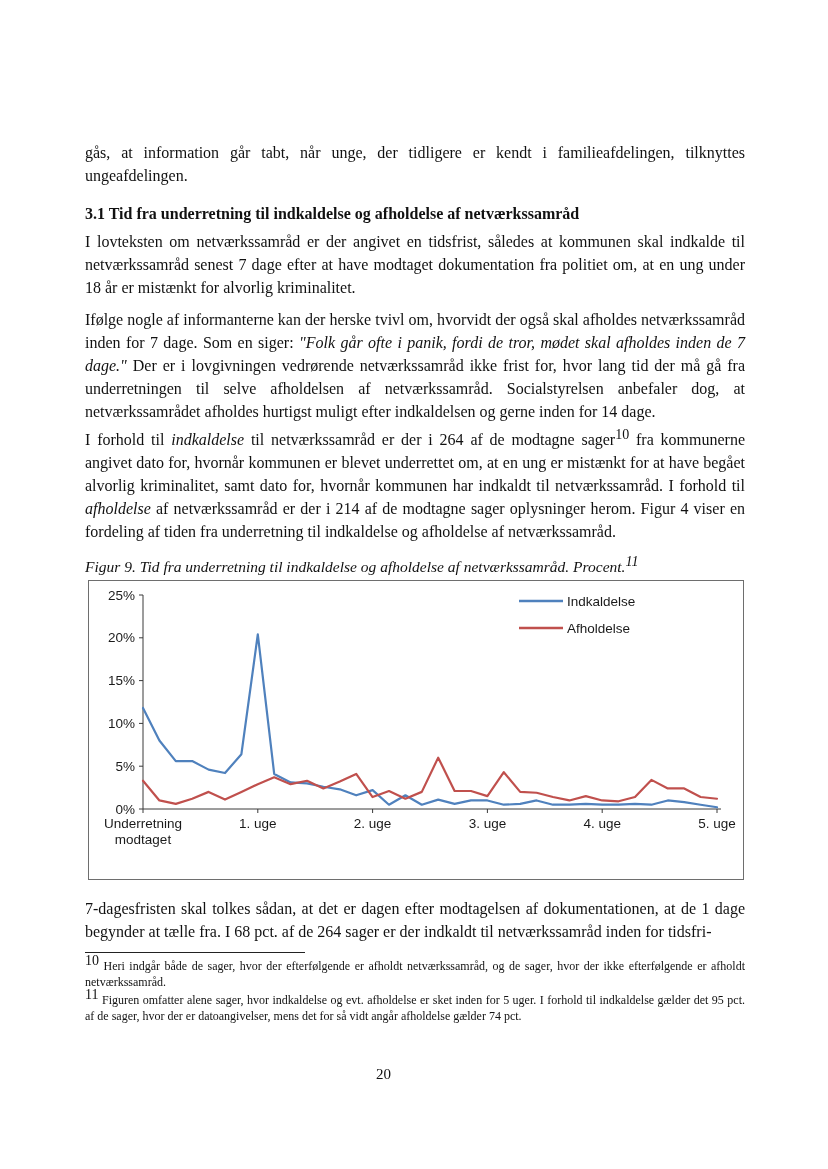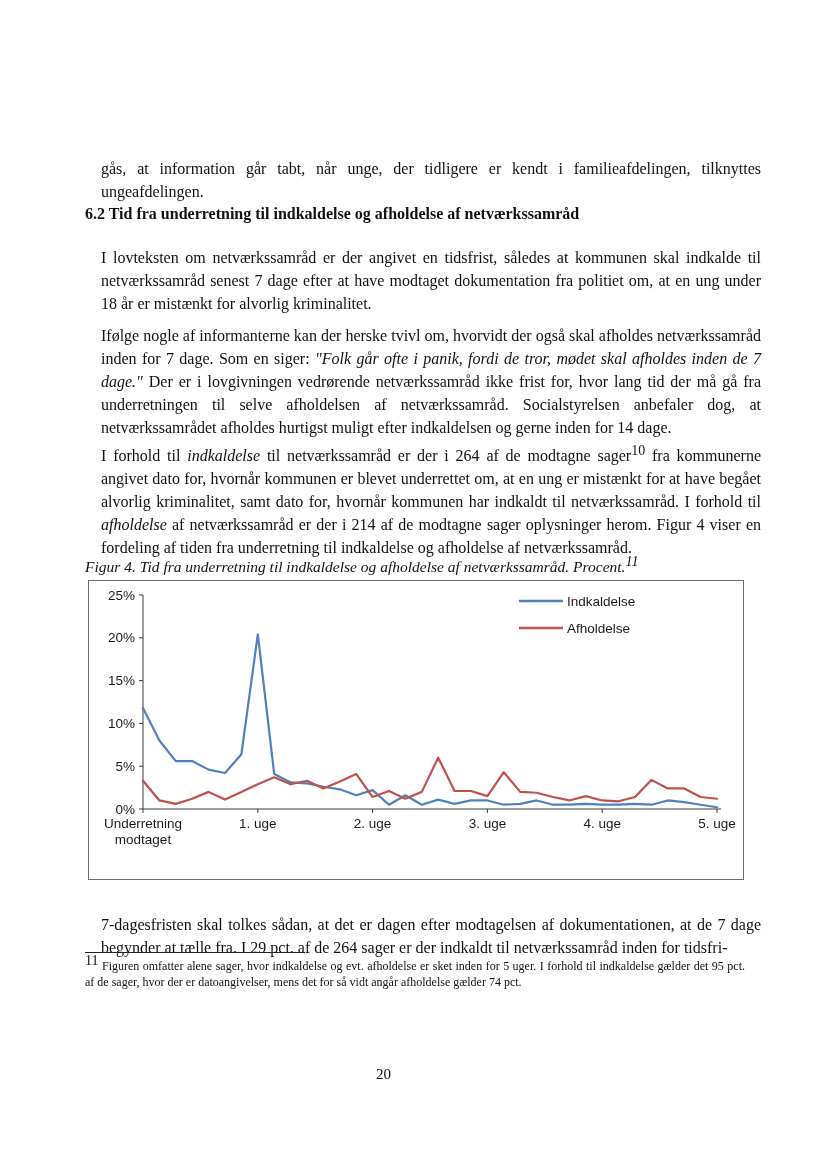--- a/index.html
+++ b/index.html
@@ -6,21 +6,21 @@
   html, body { margin: 0; padding: 0; }
   body {
     width: 828px; height: 1169px;
     background: #ffffff;
     position: relative;
     font-family: "Liberation Serif", serif;
     color: #111;
     overflow: hidden;
   }
   .blk { position: absolute; left: 85px; width: 660px; }
-  .body-text { font-size: 16px; line-height: 23px; text-align: justify; margin: 16px; }
+  .body-text { font-size: 16px; line-height: 23px; text-align: justify; margin: 0; }
   .heading { font-size: 16px; line-height: 23px; font-weight: bold; margin: 0; }
   .caption { font-size: 15.5px; line-height: 22px; font-style: italic; margin: 0; }
   sup { font-size: 14px; line-height: 0; vertical-align: super; }
   .figure-box {
     position: absolute; left: 88px; top: 580px;
     width: 656px; height: 300px;
     border: 1px solid #6e6e6e; background: #ffffff;
   }
   .footnotes { position: absolute; left: 85px; top: 952px; width: 660px; }
   .fn-rule { width: 220px; border-top: 1.5px solid #222; margin-bottom: 6px; }
@@ -28,34 +28,34 @@
   .page-number { position: absolute; left: 0; top: 1066px; width: 767px; text-align: center; font-size: 15px; }
   svg text { font-family: "Liberation Sans", sans-serif; fill: #1a1a1a; }
 </style>
 </head>
 <body>
 
 <div>
 
   <p class="blk body-text" style="top:141px">gås, at information går tabt, når unge, der tidligere er kendt i familieafdelingen, tilknyttes ungeafdelingen.</p>
 
-  <h2 class="blk heading" style="top:202px">6.2 Tid fra underretning til indkaldelse og afholdelse af netværkssamråd</h2>
+  <h2 class="blk heading" style="top:202px">3.1 Tid fra underretning til indkaldelse og afholdelse af netværkssamråd</h2>
 
   <p class="blk body-text" style="top:230px">I lovteksten om netværkssamråd er der angivet en tidsfrist, således at kommunen skal indkalde til netværkssamråd senest 7 dage efter at have modtaget dokumentation fra politiet om, at en ung under 18 år er mistænkt for alvorlig kriminalitet.</p>
 
   <p class="blk body-text" style="top:308px">
     <span>Ifølge nogle af informanterne kan der herske tvivl om, hvorvidt der også skal afholdes netværkssamråd inden for 7 dage. Som en siger: </span><i>"Folk går ofte i panik, fordi de tror, mødet skal afholdes inden de 7 dage."</i><span> Der er i lovgivningen vedrørende netværkssamråd ikke frist for, hvor lang tid der må gå fra underretningen til selve afholdelsen af netværkssamråd. Socialstyrelsen anbefaler dog, at netværkssamrådet afholdes hurtigst muligt efter indkaldelsen og gerne inden for 14 dage.</span>
   </p>
 
   <p class="blk body-text" style="top:428px">
     <span>I forhold til </span><i>indkaldelse</i><span> til netværkssamråd er der i 264 af de modtagne sager</span><sup>10</sup><span> fra kommunerne angivet dato for, hvornår kommunen er blevet underrettet om, at en ung er mistænkt for at have begået alvorlig kriminalitet, samt dato for, hvornår kommunen har indkaldt til netværkssamråd. I forhold til </span><i>afholdelse</i><span> af netværkssamråd er der i 214 af de modtagne sager oplysninger herom. Figur 4 viser en fordeling af tiden fra underretning til indkaldelse og afholdelse af netværkssamråd.</span>
   </p>
 
   <p class="blk caption" style="top:556px">
-    <span>Figur 4. Tid fra underretning til indkaldelse og afholdelse af netværkssamråd. Procent.</span><sup>11</sup>
+    <span>Figur 9. Tid fra underretning til indkaldelse og afholdelse af netværkssamråd. Procent.</span><sup>11</sup>
   </p>
 
   <div class="figure-box">
     <svg id="chart-svg" width="654" height="298" viewBox="0 0 654 298">
         <line x1="54" y1="14" x2="54" y2="228" stroke="#3a3a3a" stroke-width="1"></line>
         <line x1="54" y1="228" x2="632" y2="228" stroke="#3a3a3a" stroke-width="1"></line>
         <line x1="50" y1="228" x2="54" y2="228" stroke="#3a3a3a"></line>
         <text x="46" y="232.5" text-anchor="end" font-size="13.5">0%</text>
         <line x1="50" y1="185.2" x2="54" y2="185.2" stroke="#3a3a3a"></line>
         <text x="46" y="189.7" text-anchor="end" font-size="13.5">5%</text>
@@ -81,22 +81,23 @@
         <text x="628" y="247" text-anchor="middle" font-size="13.5">5. uge</text>
         <polyline points="54,126.99199999999999 70.4,159.51999999999998 86.8,180.06400000000002 103.2,180.06400000000002 119.6,188.624 136,192.048 152.4,173.216 168.8,53.37600000000003 185.2,192.904 201.6,201.464 218,202.32 234.4,205.744 250.8,208.312 267.2,214.304 283.6,209.168 300,223.72 316.4,214.304 332.8,223.72 349.2,218.584 365.6,222.864 382,219.44 398.4,219.44 414.8,223.72 431.2,222.864 447.6,219.44 464,223.72 480.4,223.72 496.8,222.864 513.2,223.72 529.6,223.72 546,222.864 562.4,223.72 578.8,219.44 595.2,221.152 611.6,223.72 628,226.288" fill="none" stroke="#4F81BD" stroke-width="2.2" stroke-linejoin="round" stroke-linecap="round"></polyline>
         <polyline points="54,199.752 70.4,219.44 86.8,222.864 103.2,217.728 119.6,210.88 136,218.584 152.4,210.88 168.8,203.176 185.2,196.328 201.6,203.176 218,199.752 234.4,207.456 250.8,200.608 267.2,192.904 283.6,216.016 300,210.024 316.4,217.728 332.8,210.88 349.2,176.64 365.6,210.024 382,210.024 398.4,215.16 414.8,191.192 431.2,210.88 447.6,211.736 464,216.016 480.4,219.44 496.8,215.16 513.2,219.44 529.6,220.296 546,216.016 562.4,198.89600000000002 578.8,207.456 595.2,207.456 611.6,216.016 628,217.728" fill="none" stroke="#C0504D" stroke-width="2.2" stroke-linejoin="round" stroke-linecap="round"></polyline>
         <line x1="430" y1="20" x2="474" y2="20" stroke="#4F81BD" stroke-width="2.6"></line>
         <text x="478" y="24.5" font-size="13.5">Indkaldelse</text>
         <line x1="430" y1="47" x2="474" y2="47" stroke="#C0504D" stroke-width="2.6"></line>
         <text x="478" y="51.5" font-size="13.5">Afholdelse</text>
       </svg>
   </div>
 
-  <p class="blk body-text" style="top:897px">7-dagesfristen skal tolkes sådan, at det er dagen efter modtagelsen af dokumentationen, at de 7 dage begynder at tælle fra. I 29 pct. af de 264 sager er der indkaldt til netværkssamråd inden for tidsfri-</p>
+  <p class="blk body-text" style="top:897px">7-dagesfristen skal tolkes sådan, at det er dagen efter modtagelsen af dokumentationen, at de 1 dage begynder at tælle fra. I 68 pct. af de 264 sager er der indkaldt til netværkssamråd inden for tidsfri-</p>
 
   <div class="footnotes">
     <div class="fn-rule"></div>
+    <p class="fn"><sup>10</sup><span> Heri indgår både de sager, hvor der efterfølgende er afholdt netværkssamråd, og de sager, hvor der ikke efterfølgende er afholdt netværkssamråd.</span></p>
     <p class="fn"><sup>11</sup><span> Figuren omfatter alene sager, hvor indkaldelse og evt. afholdelse er sket inden for 5 uger. I forhold til indkaldelse gælder det 95 pct. af de sager, hvor der er datoangivelser, mens det for så vidt angår afholdelse gælder 74 pct.</span></p>
   </div>
 
   <div class="page-number">20</div>
 
 </div>
 
 </body></html>

